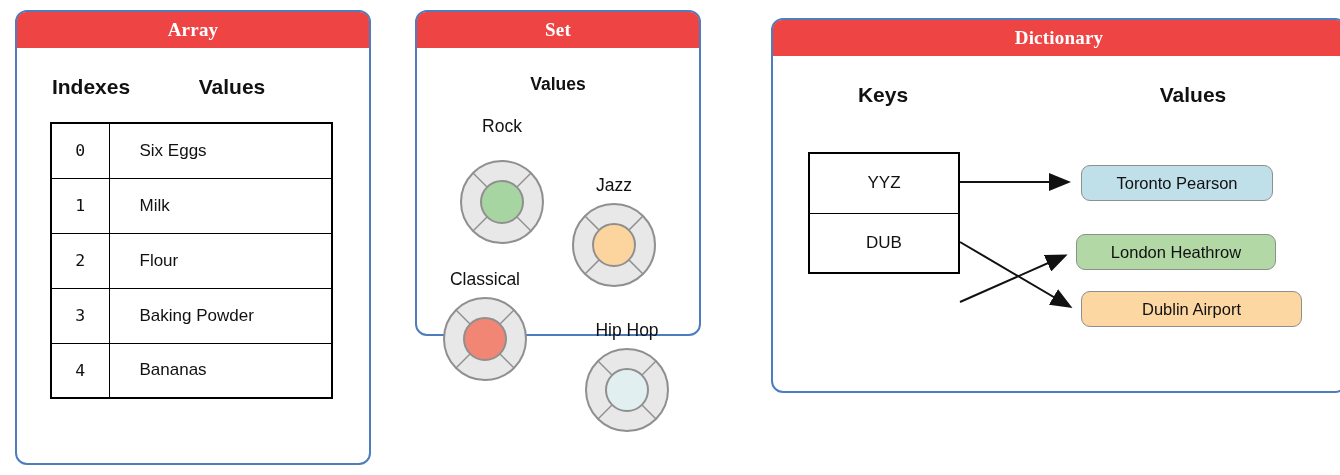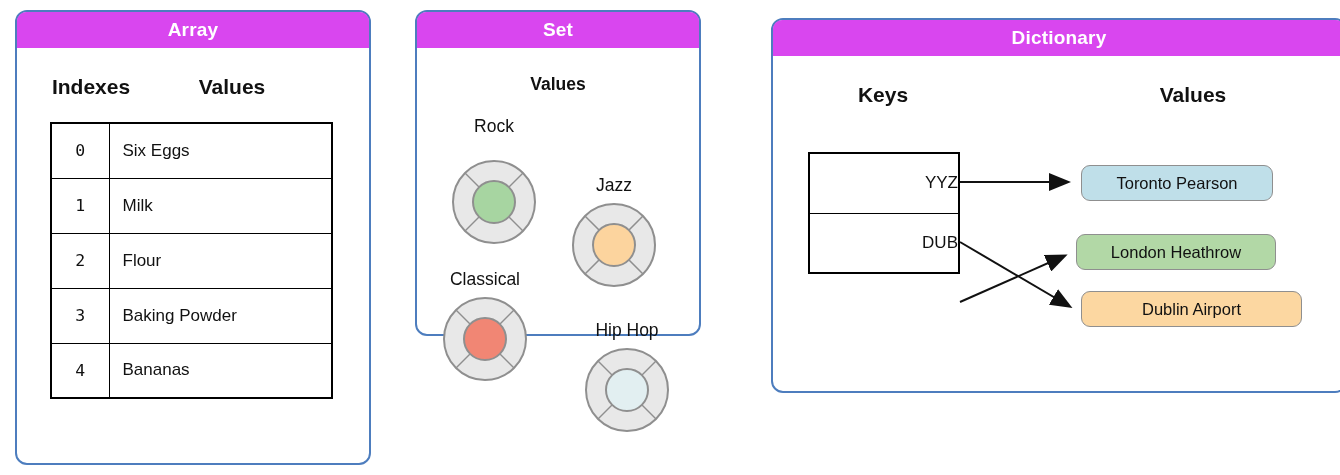--- a/index.html
+++ b/index.html
@@ -14,29 +14,30 @@
   .stage { position: absolute; inset: 0; }
 
   .panel {
     position: absolute;
     border: 2px solid #4d7dbe;
     border-radius: 12px;
     background: #ffffff;
   }
   .panel-header {
     height: 36px;
-    background: #d946ef;
+    background: #ef4444;
     border-radius: 9px 9px 0 0;
     color: #fff;
     font-weight: bold;
     font-size: 19px;
     display: flex;
     align-items: center;
     justify-content: center;
     letter-spacing: 0.2px;
+    font-family: Liberation Serif, serif;
   }
   .col-head {
     position: absolute;
     font-weight: bold;
     font-size: 21px;
     transform: translateX(-50%);
     white-space: nowrap;
   }
 
   
@@ -52,21 +53,21 @@
     font-size: 17px;
     background: #fff;
   }
   .arr-table { border: 2px solid #000; }
   td.arr-index {
     width: 58px;
     text-align: center;
     font-family: "DejaVu Sans Mono", monospace;
     font-size: 16.5px;
   }
-  td.arr-value { width: 223px; padding-left: 13px; }
+  td.arr-value { width: 223px; padding-left: 30px; }
 
   
   #set-panel { left: 415px; top: 10px; width: 286px; height: 326px; }
   .set-values-head { position: absolute; top: 62px; left: 0; width: 100%; text-align: center; font-weight: bold; font-size: 17.5px; }
   .set-item {
     position: absolute;
     width: 120px;
     display: flex;
     flex-direction: column;
     align-items: center;
@@ -77,21 +78,21 @@
   #dict-panel { left: 755px; top: 18px; width: 576px; height: 375px; margin-left: 16px; }
   .keys-table {
     position: absolute;
     left: 35px; top: 132px;
     border-collapse: collapse;
     border: 2px solid #000;
   }
   .keys-table td {
     border: 1.5px solid #000;
     width: 150px; height: 60px;
-    text-align: right;
+    text-align: center;
     font-size: 17px;
     background: #fff;
   }
   .pill {
     position: absolute;
     height: 36px;
     border: 1.5px solid #8f8f8f;
     border-radius: 9px;
     display: flex;
     align-items: center;
@@ -137,21 +138,21 @@
           <td class="arr-value">Bananas</td>
         </tr>
       </tbody>
     </table>
   </div>
 
   <div class="panel" id="set-panel">
     <div class="panel-header">Set</div>
     <div class="set-values-head">Values</div>
 
-    <div class="set-item" style="left:17px; top:104px;gap:16px;">
+    <div class="set-item" style="left:25px; top:104px;gap:16px;">
       <div class="set-label">Rock</div>
       <svg width="88" height="88" viewBox="0 0 88 88">
         <circle cx="44" cy="44" r="41" fill="#e8e8e8" stroke="#8f8f8f" stroke-width="2"></circle>
         <line x1="15" y1="15" x2="73" y2="73" stroke="#8f8f8f" stroke-width="1.5"></line>
         <line x1="73" y1="15" x2="15" y2="73" stroke="#8f8f8f" stroke-width="1.5"></line>
         <circle cx="44" cy="44" r="21" stroke="#8f8f8f" stroke-width="2" style="fill: rgb(167, 213, 161);"></circle>
       </svg>
     </div>
 
     <div class="set-item" style="left:137px; top:163px;">

